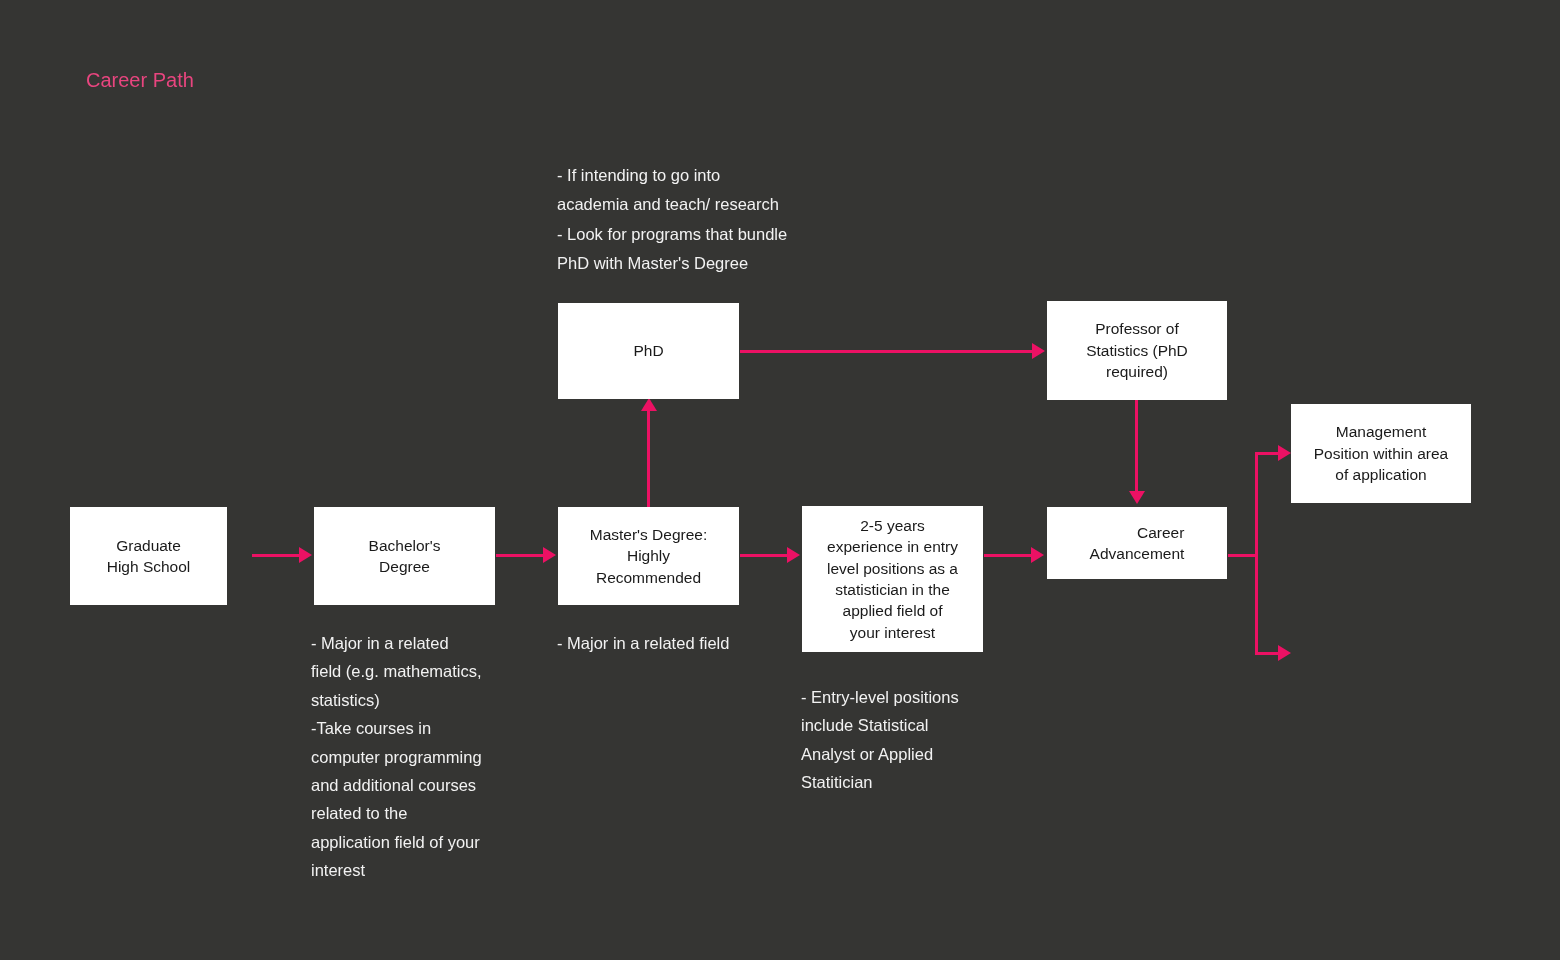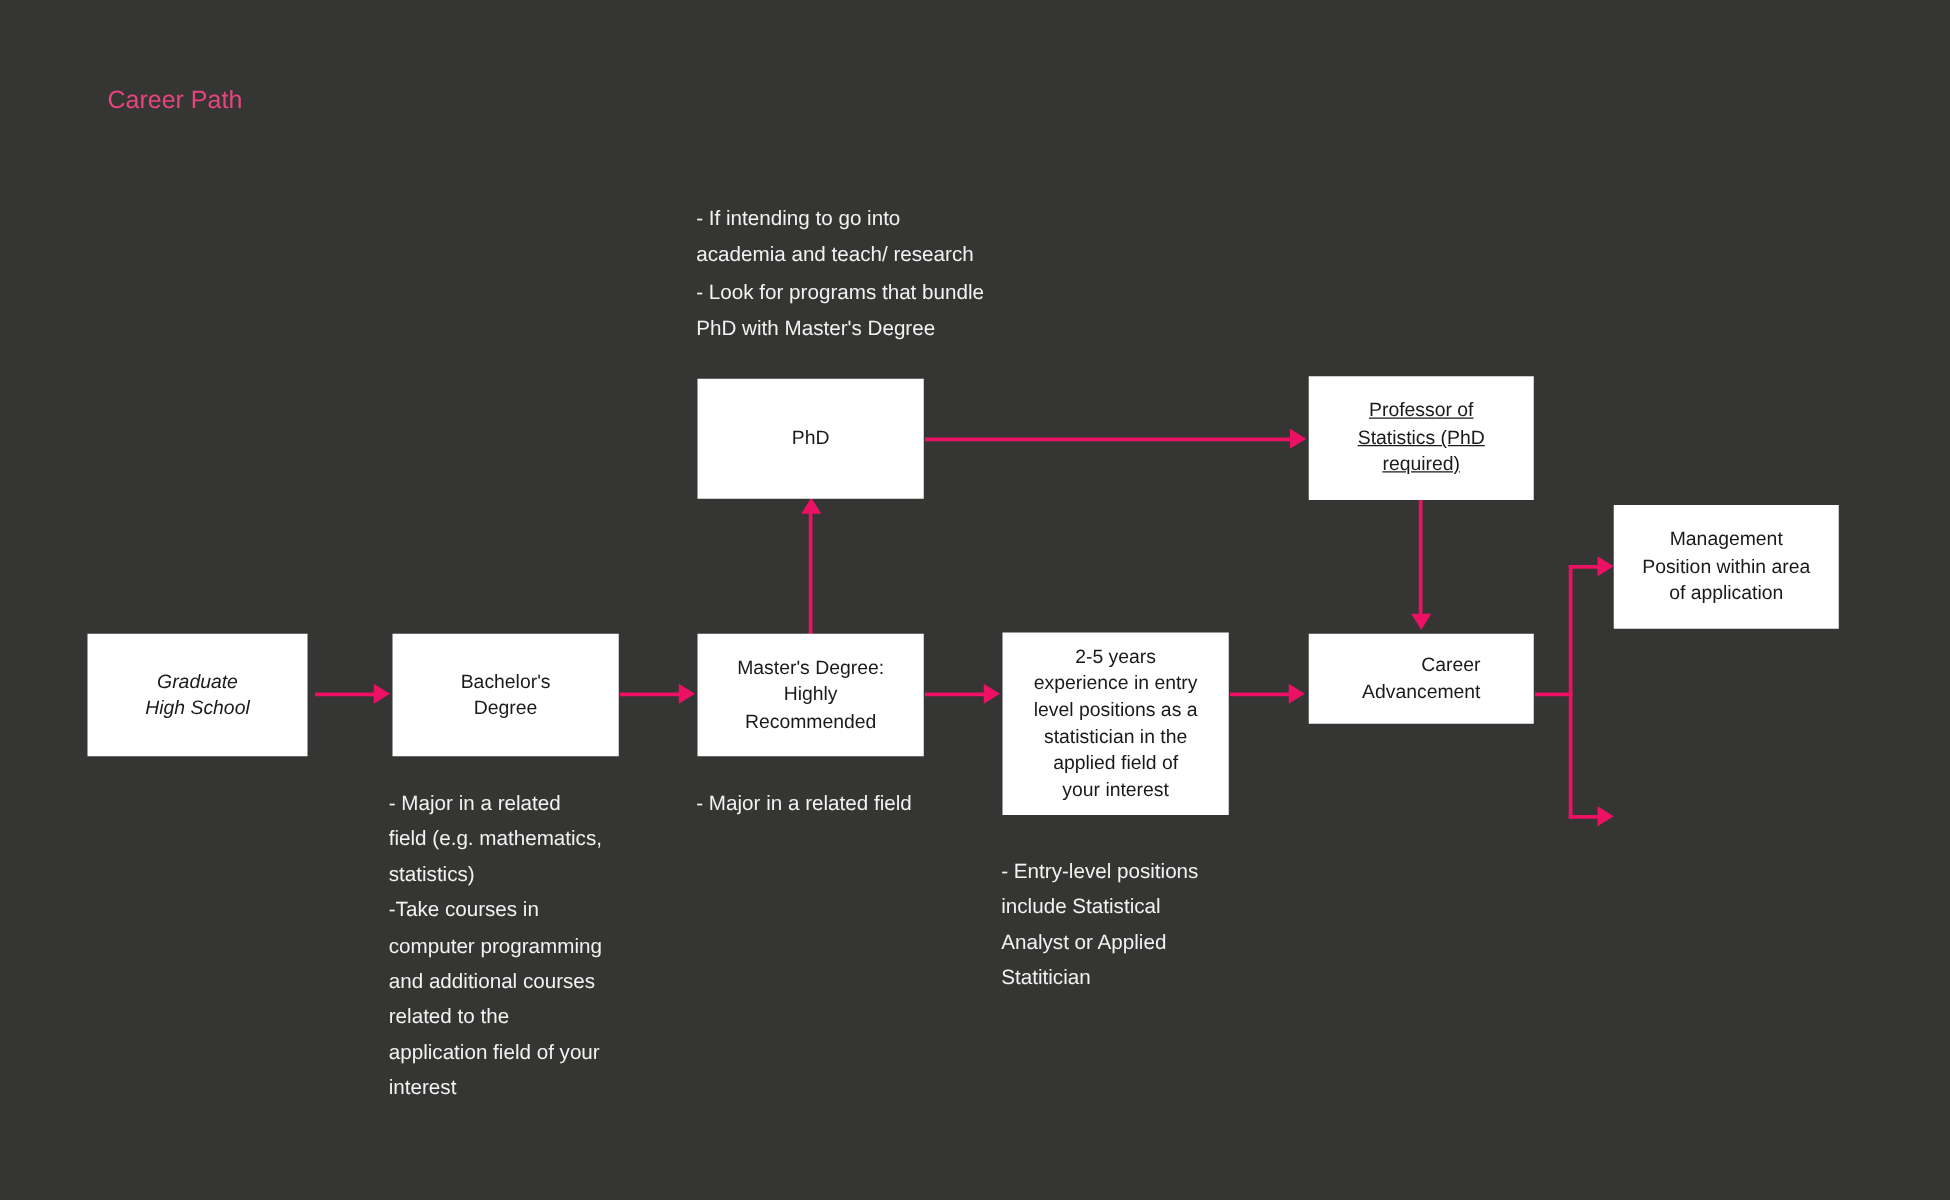--- a/index.html
+++ b/index.html
@@ -135,21 +135,21 @@
 
   <div class="conn h-line" style="left:1228px; top:554px; width:30px;"></div>
   <div class="conn v-line" style="left:1255px; top:452px; height:203px;"></div>
 
   <div class="conn h-line" style="left:1255px; top:452px; width:25px;"></div>
   <div class="arrow-head ah-right" style="left:1278px; top:445px;"></div>
 
   <div class="conn h-line" style="left:1255px; top:652px; width:25px;"></div>
   <div class="arrow-head ah-right" style="left:1278px; top:645px;"></div>
 
-  <div class="node" style="left:70px; top:507px; width:176px; height:98px;font-style:italic;">
+  <div class="node" style="left:70px; top:507px; width:157px; height:98px;">
     <span>Graduate
 High School</span>
   </div>
 
   <div class="node" style="left:314px; top:507px; width:181px; height:98px;">
     <span>Bachelor's
 Degree</span>
   </div>
 
   <div class="node" style="left:558px; top:507px; width:181px; height:98px;">
@@ -164,21 +164,21 @@
 
   <div class="node" style="left:802px; top:506px; width:181px; height:146px;">
     <span>2-5 years
 experience in entry
 level positions as a
 statistician in the
 applied field of
 your interest</span>
   </div>
 
-  <div class="node" style="left:1047px; top:301px; width:180px; height:99px;text-decoration:underline;">
+  <div class="node" style="left:1047px; top:301px; width:180px; height:99px;">
     <span>Professor of
 Statistics (PhD
 required)</span>
   </div>
 
   <div class="node" style="left:1047px; top:507px; width:180px; height:72px;text-align:right;">
     <span>Career
 Advancement</span>
   </div>
 

